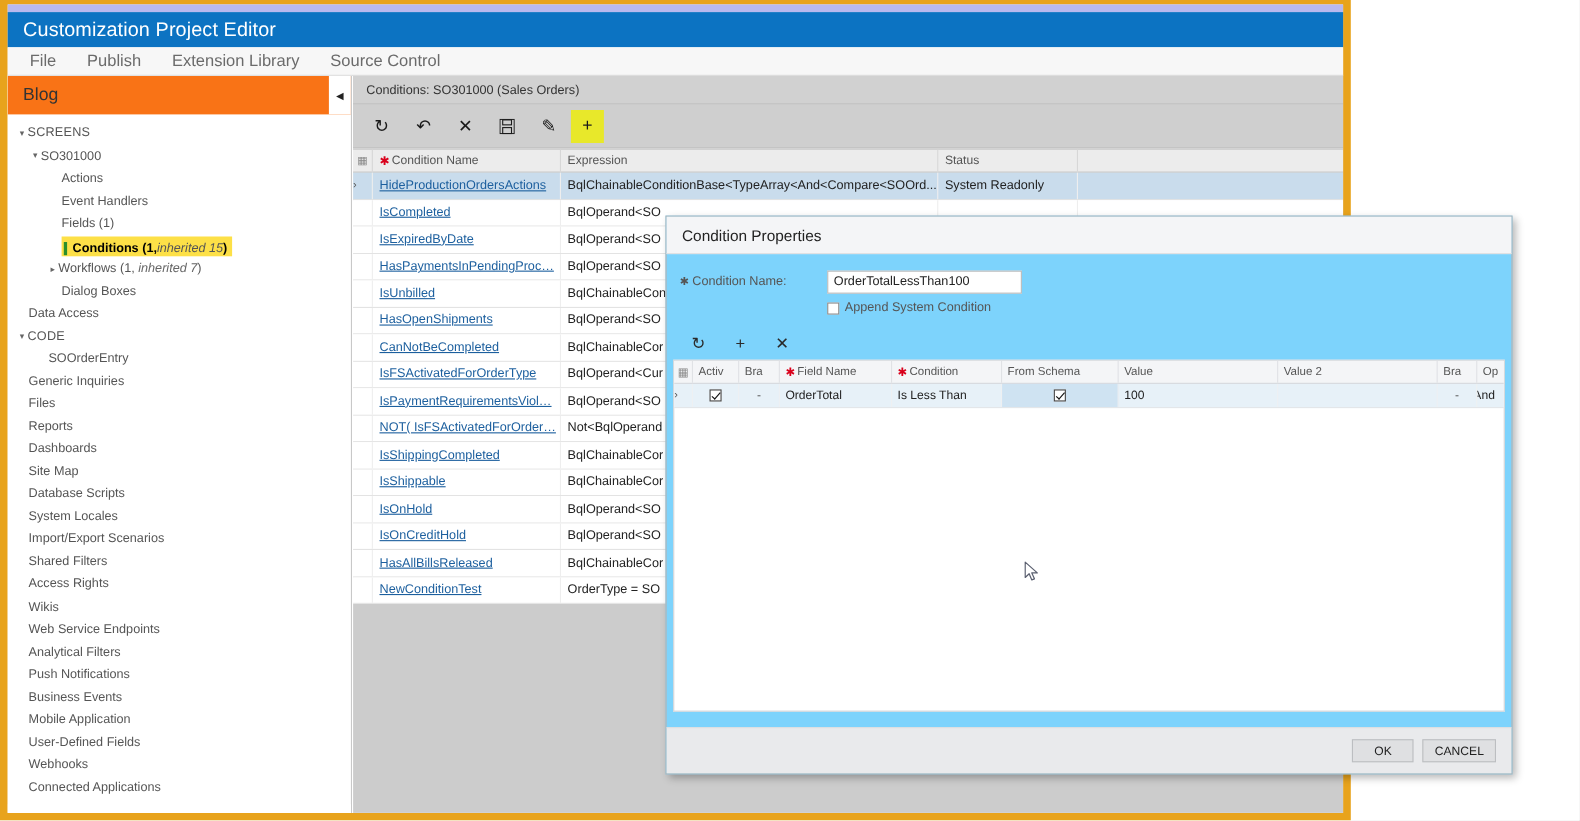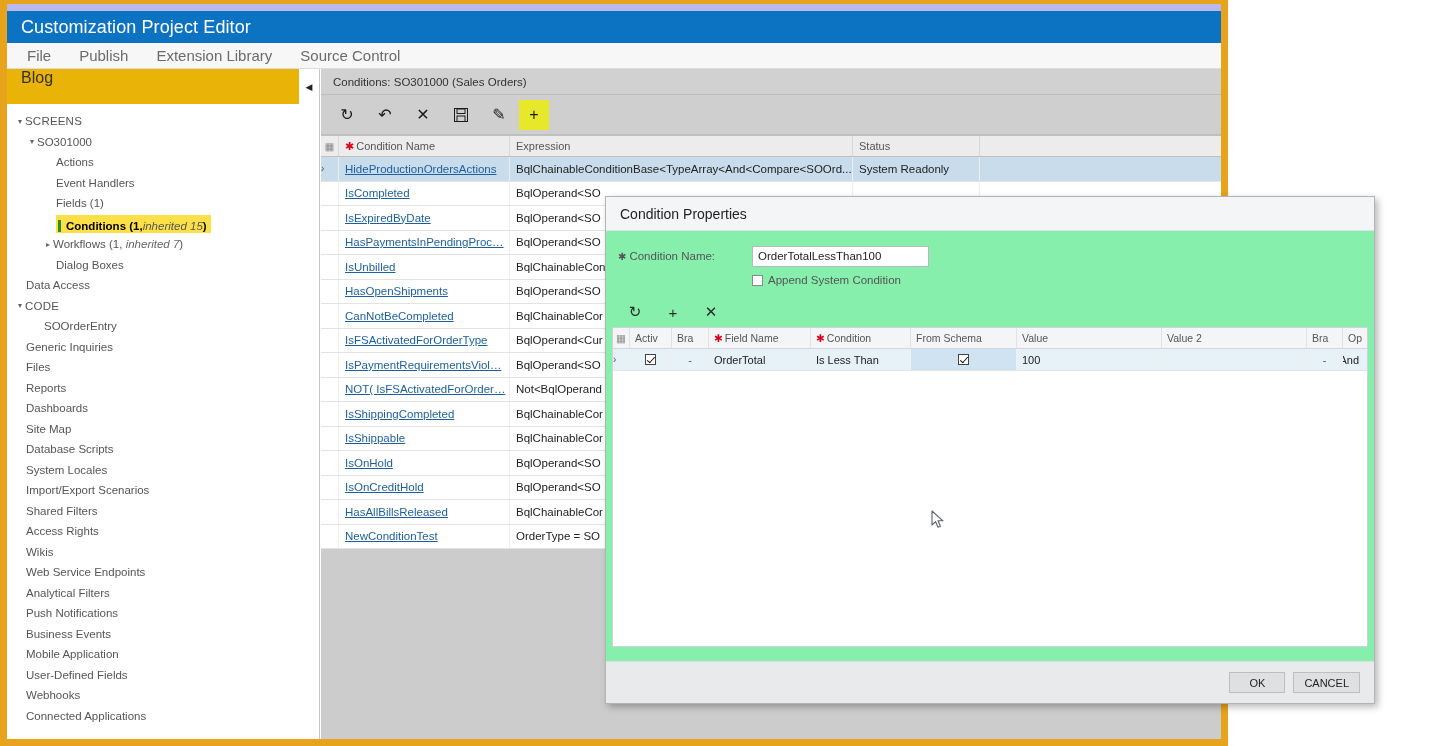--- a/index.html
+++ b/index.html
@@ -58,22 +58,22 @@
   
   #sidebar {
     position: absolute; left: 0; top: 65px;
     width: 313px; bottom: 0;
     background: #ffffff;
     border-right: 1px solid #c8c8c8;
     overflow: hidden;
   }
   #sidebar-head {
     height: 35px;
-    background: #eab308;
-    display: flex; align-items: flex-start;
+    background: #f97316;
+    display: flex; align-items: center;
     position: relative;
   }
   #sidebar-head .proj {
     font-size: 16px; color: #333;
     padding-left: 14px; font-weight: normal;
   }
   #collapse-btn {
     position: absolute; right: 0; top: 0;
     width: 20px; height: 35px;
     background: #ffffff;
@@ -188,21 +188,21 @@
   .grow .cell.c-ind { justify-content: flex-start; padding-left: 4px; color: #555; font-size: 10px; }
   .grow .link { color: #1c5f9e; text-decoration: underline; }
   .grow .expr { color: #222; }
   .grow .stat { color: #222; }
 
   
   #dialog {
     position: absolute;
     left: 598px; top: 192px;
     width: 770px; height: 508px;
-    background: #86efac;
+    background: #7dd3fc;
     border: 1px solid #b4b4b4;
     box-shadow: 3px 3px 7px rgba(0,0,0,.28);
   }
   #dlg-title {
     height: 34px;
     display: flex; align-items: center;
     padding-left: 14px;
     font-size: 14px; color: #222;
     background: #f4f5f7;
     border-bottom: 1px solid #e0e1e3;

